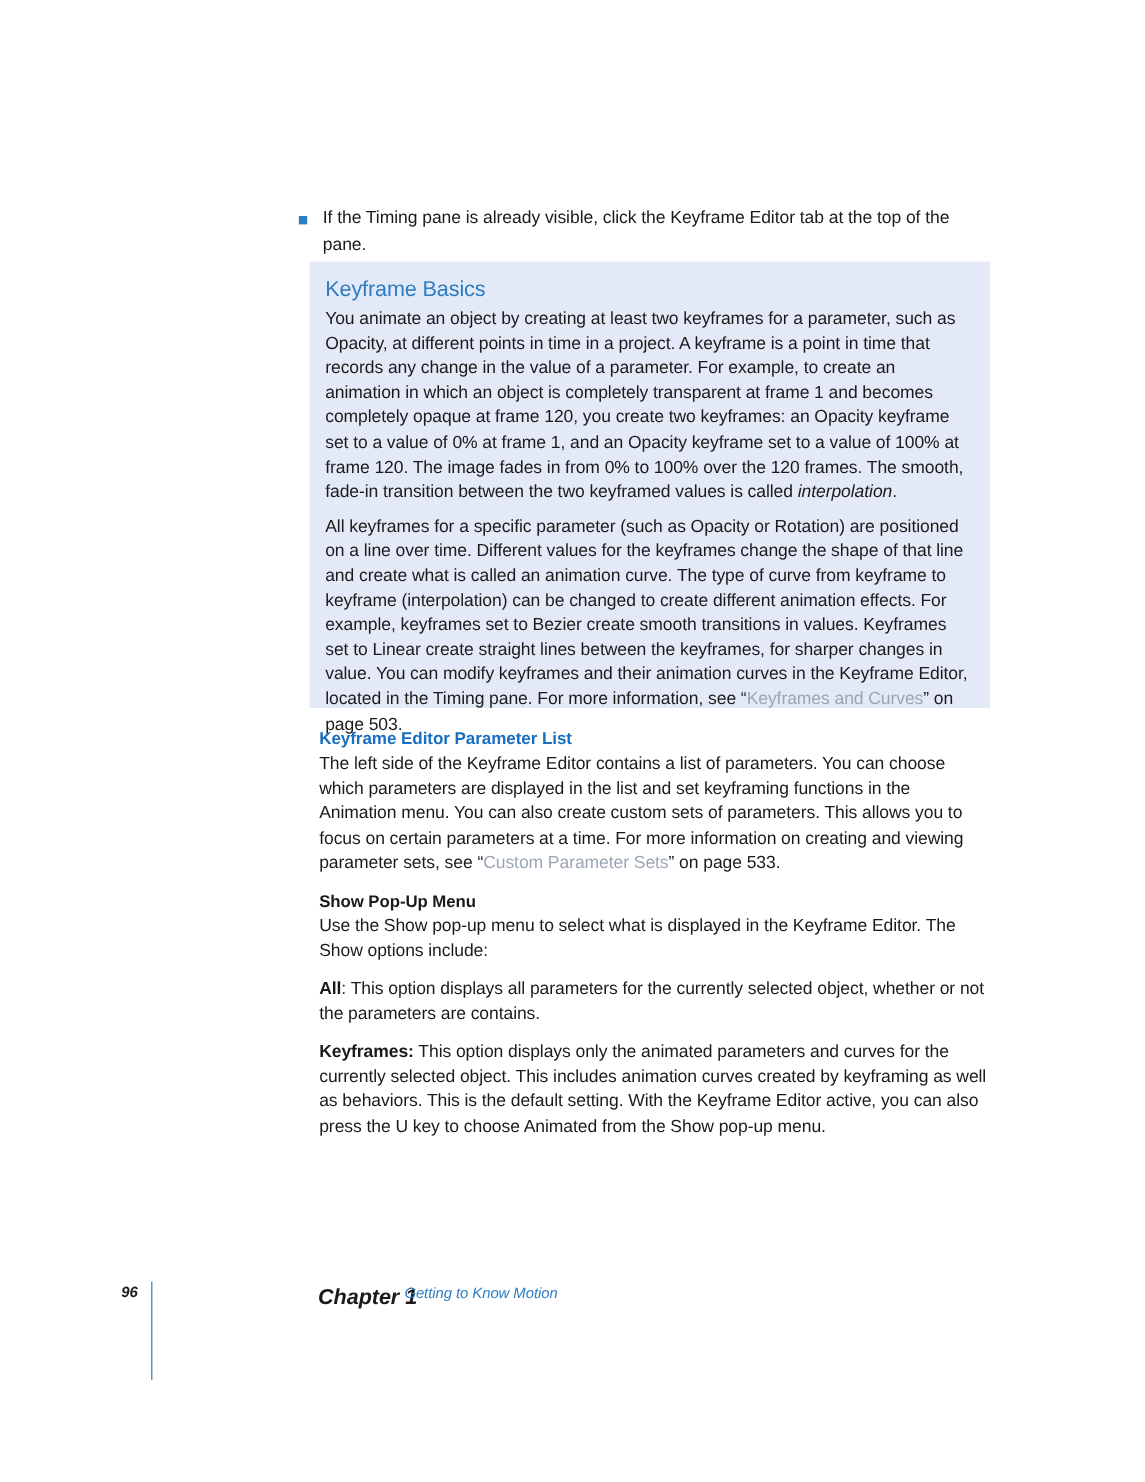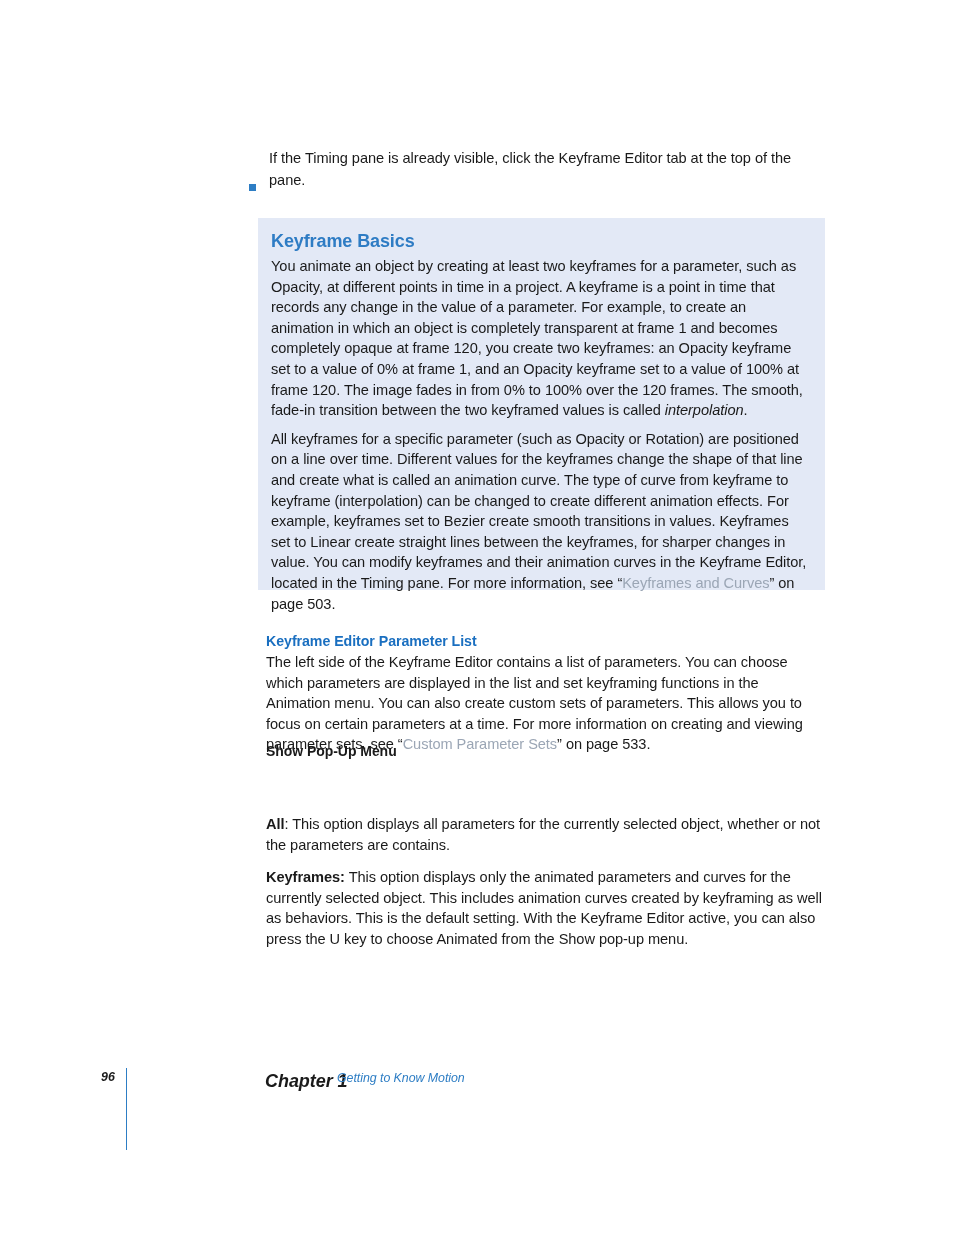--- a/index.html
+++ b/index.html
@@ -18,24 +18,24 @@
 
   .page {
     position: absolute;
     inset: 0;
   }
 
   
   .bullet-item {
     position: absolute;
     left: 249px;
-    top: 148px;
+    top: 172px;
     width: 560px;
     display: flex;
-    align-items: flex-end;
+    align-items: flex-start;
   }
   .bullet-marker {
     width: 7px;
     height: 7px;
     background: #2d7dc4;
     margin-top: 8px;
     margin-right: 13px;
     flex: 0 0 auto;
   }
   .bullet-text {
@@ -52,21 +52,21 @@
     top: 218px;
     width: 567px;
     height: 372px;
     background: #e3e9f6;
     box-sizing: border-box;
     padding: 11px 16px 12px 13px;
   }
   .sidebar-heading {
     font-size: 18px;
     line-height: 25px;
-    font-weight: bold;
+    font-weight: normal;
     color: #2e7cc4;
     margin: 0 0 2px 0;
     letter-spacing: -0.1px;
   }
   .sidebar-para {
     font-size: 14.6px;
     line-height: 20.6px;
     color: #1a1a1a;
     margin: 0;
     letter-spacing: -0.06px;
@@ -75,21 +75,21 @@
     margin-top: 8px;
   }
   .italic { font-style: italic; }
 
   
   .section {
     position: absolute;
     left: 266px;
     width: 560px;
   }
-  .sec-kepl { top: 607px; margin-top: 25px; }
+  .sec-kepl { top: 607px; }
   .sec-spm  { top: 741px; }
   .sec-all  { top: 814px; }
   .sec-anim { top: 867px; }
 
   .sub-heading-blue {
     font-size: 14.2px;
     line-height: 19px;
     font-weight: bold;
     color: #1a6fc0;
     margin: 0 0 1px 0;
@@ -177,20 +177,21 @@
     <p class="sidebar-para"><span>All keyframes for a specific parameter (such as Opacity or Rotation) are positioned on a line over time. Different values for the keyframes change the shape of that line and create what is called an animation curve. The type of curve from keyframe to keyframe (interpolation) can be changed to create different animation effects. For example, keyframes set to Bezier create smooth transitions in values. Keyframes set to Linear create straight lines between the keyframes, for sharper changes in value. You can modify keyframes and their animation curves in the Keyframe Editor, located in the Timing pane. For more information, see “</span><span class="xref">Keyframes and Curves</span><span>” on page 503.</span></p>
   </div>
 
   <div class="section sec-kepl">
     <h3 class="sub-heading-blue">Keyframe Editor Parameter List</h3>
     <p class="body-para"><span>The left side of the Keyframe Editor contains a list of parameters. You can choose which parameters are displayed in the list and set keyframing functions in the Animation menu. You can also create custom sets of parameters. This allows you to focus on certain parameters at a time. For more information on creating and viewing parameter sets, see “</span><span class="xref">Custom Parameter Sets</span><span>” on page 533.</span></p>
   </div>
 
   <div class="section sec-spm">
     <h3 class="sub-heading-black">Show Pop-Up Menu</h3>
+    <p class="body-para">Use the Show pop-up menu to select what is displayed in the Keyframe Editor. The Show options include:</p>
   </div>
 
   <div class="section sec-all">
     <p class="body-para"><span class="lead-term">All</span><span>:  This option displays all parameters for the currently selected object, whether or not the parameters are contains.</span></p>
   </div>
 
   <div class="section sec-anim">
     <p class="body-para"><span class="lead-term">Keyframes:</span><span>  This option displays only the animated parameters and curves for the currently selected object. This includes animation curves created by keyframing as well as behaviors. This is the default setting. With the Keyframe Editor active, you can also press the U key to choose Animated from the Show pop-up menu.</span></p>
   </div>
 

